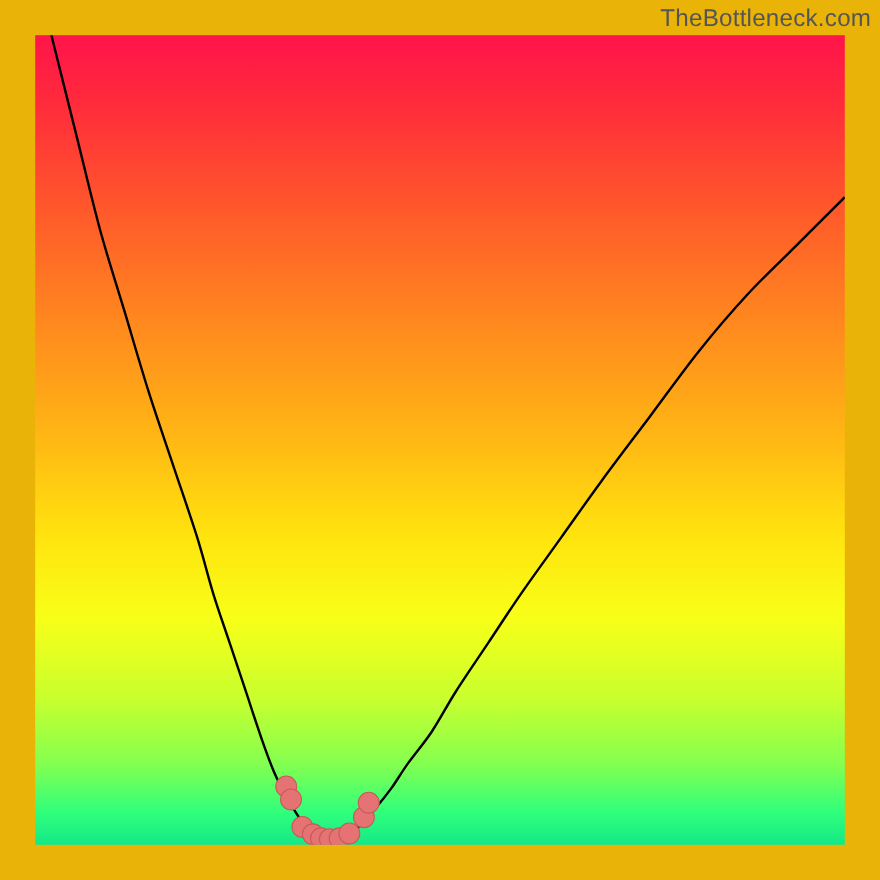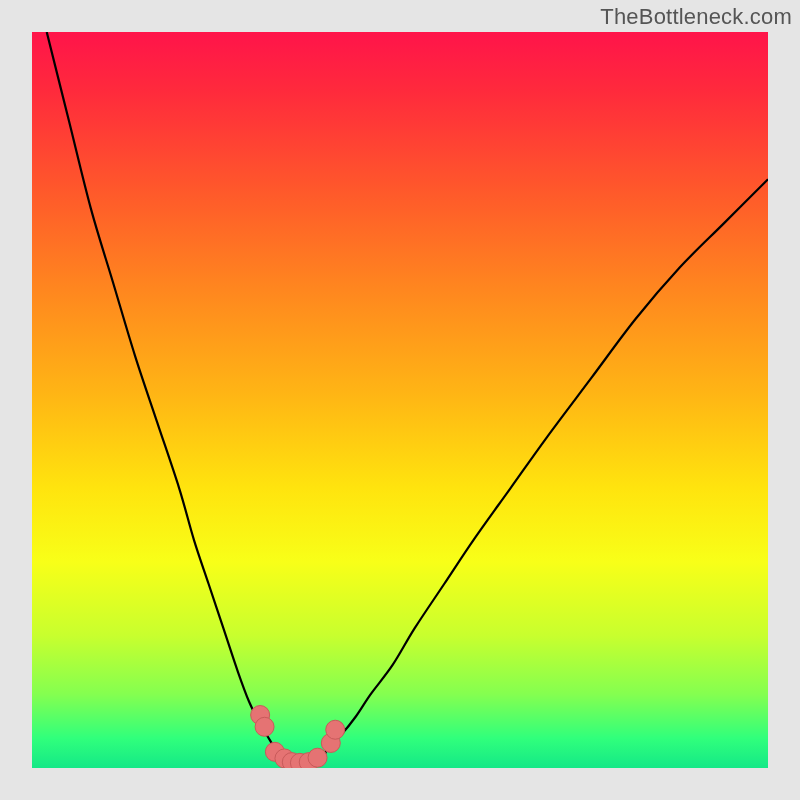--- a/index.html
+++ b/index.html
@@ -7,21 +7,21 @@
     padding: 0;
     width: 800px;
     height: 800px;
     overflow: hidden;
     background: #000;
     font-family: Arial, Helvetica, sans-serif;
   }
   .frame {
     position: absolute;
     inset: 0;
-    background: #e5e5e5;
+    background: #eab308;
   }
   .plot-area {
     position: absolute;
     left: 32px;
     top: 32px;
     width: 736px;
     height: 736px;
     
     background: linear-gradient(
       to bottom,

